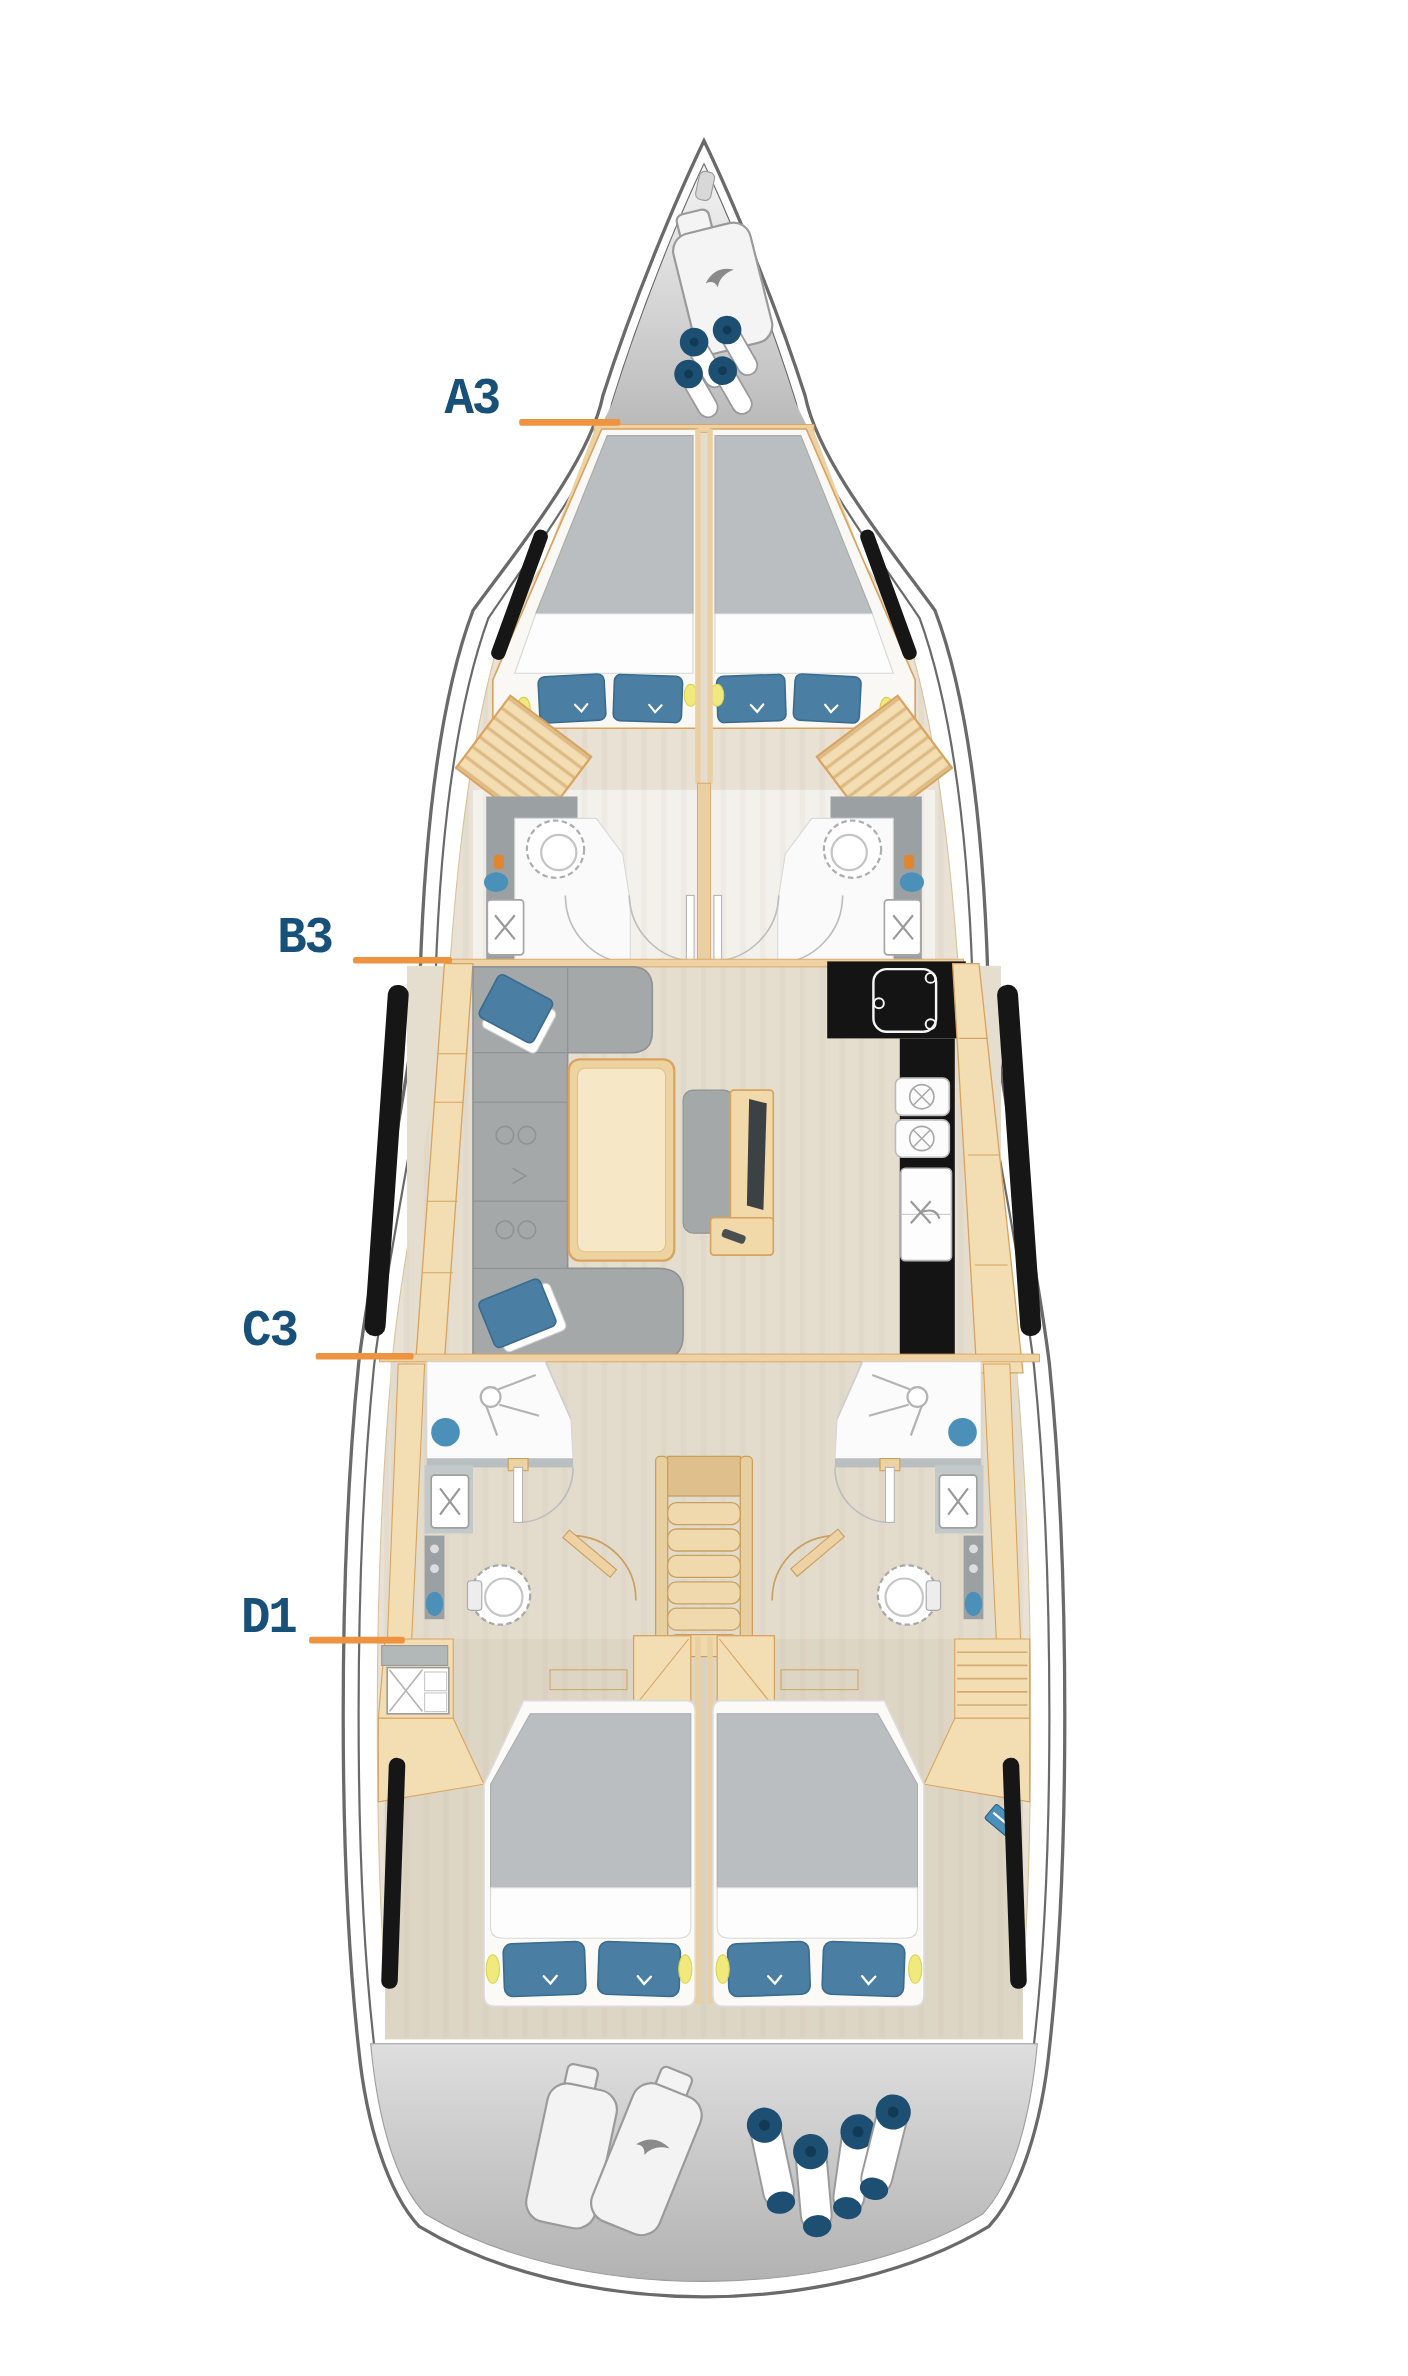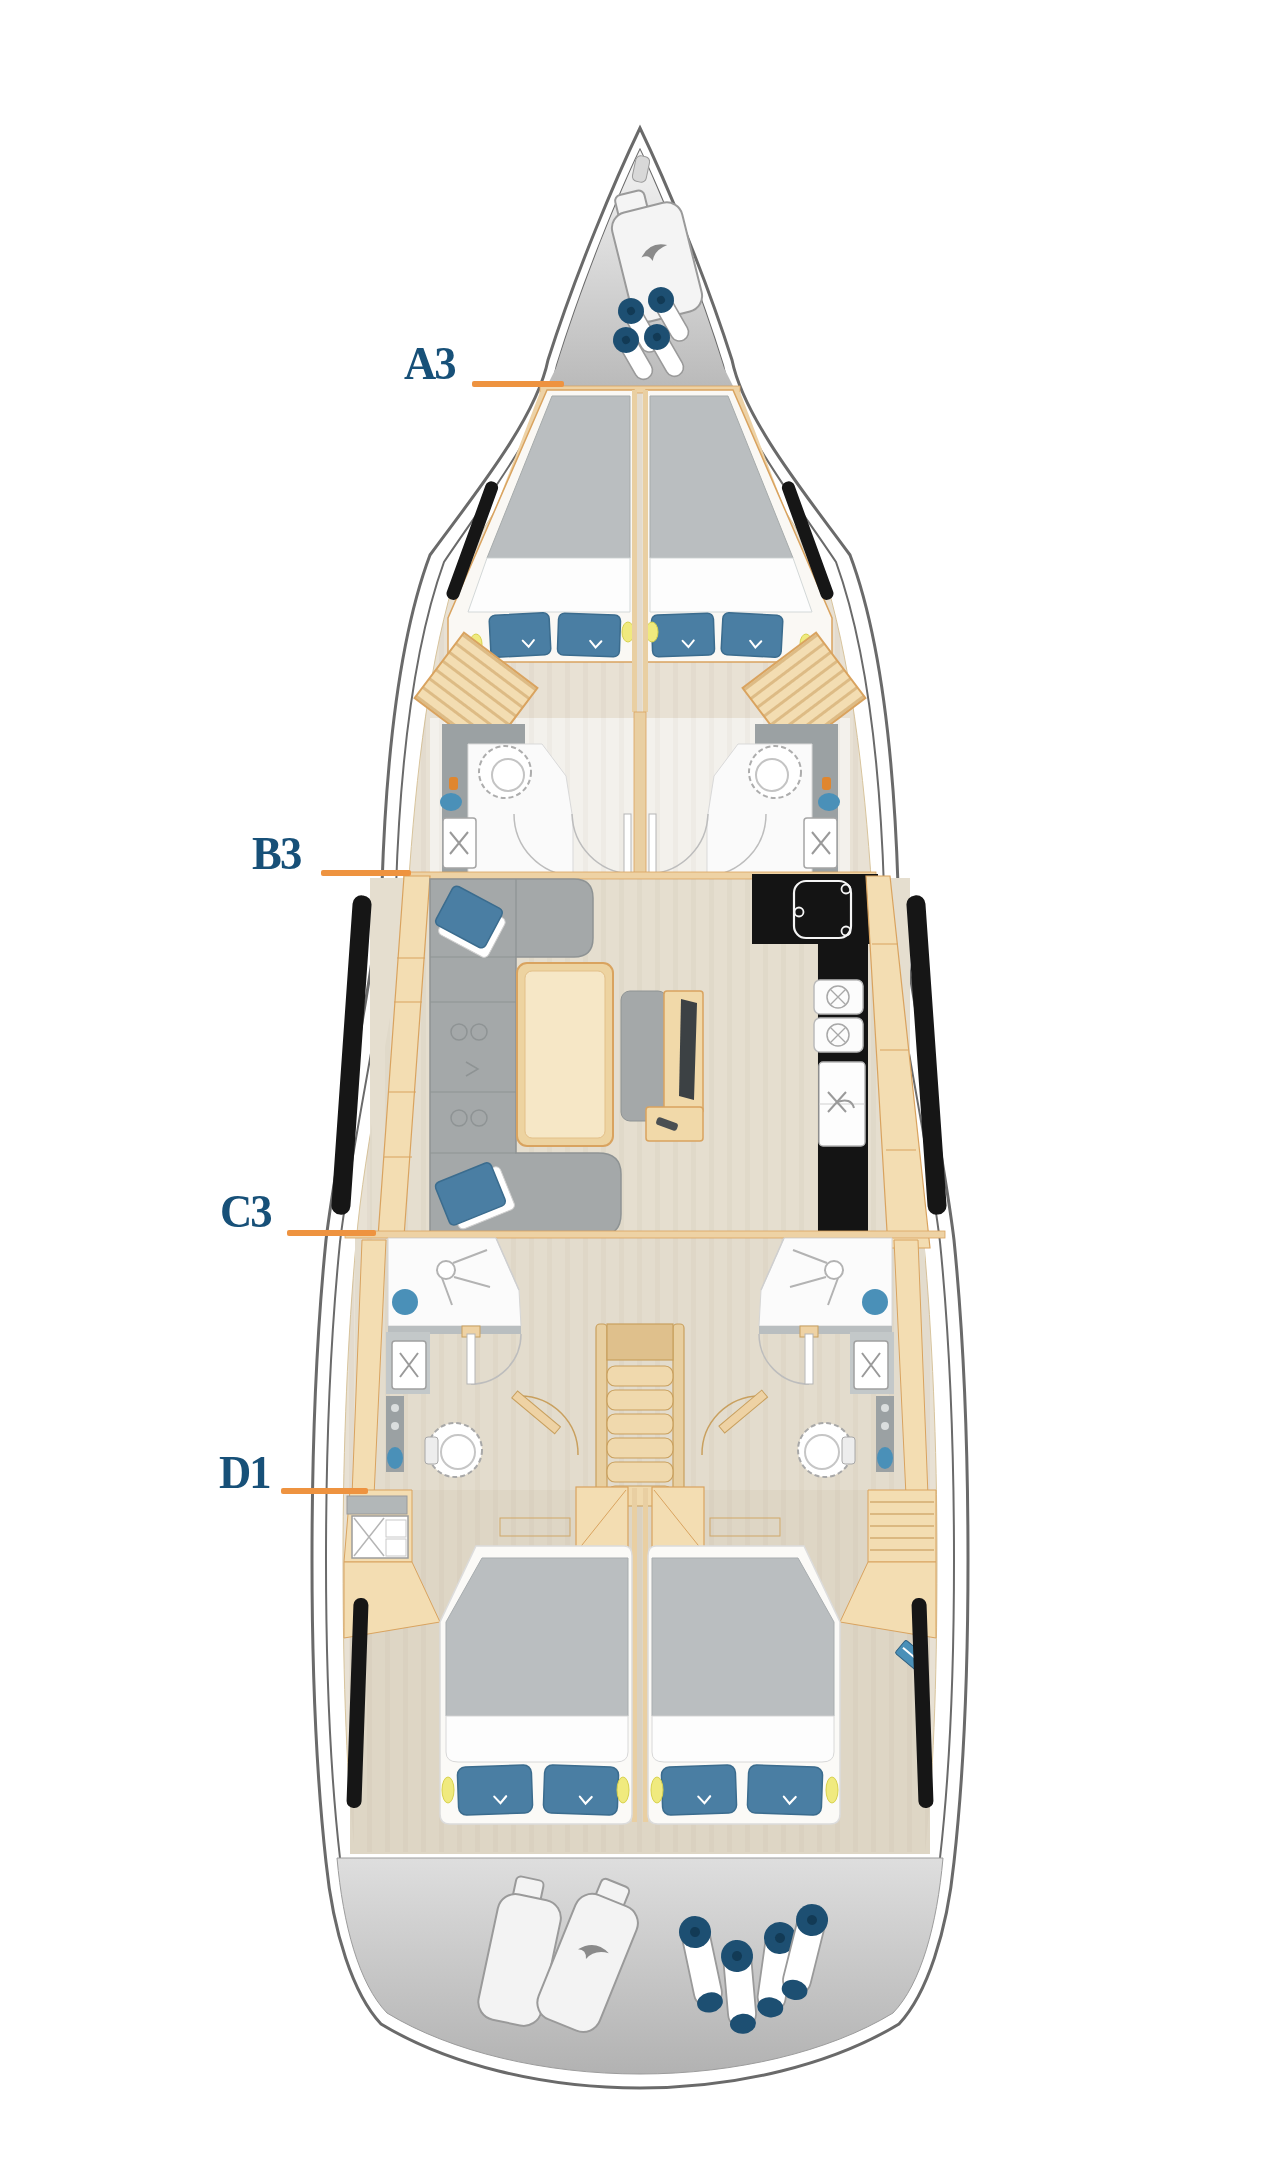--- a/index.html
+++ b/index.html
@@ -1,17 +1,17 @@
 <!DOCTYPE html>
 <html><head>
 <meta charset="utf-8">
 <style>
   html,body{margin:0;padding:0;background:#ffffff;}
   .stage{position:relative;width:1280px;height:2160px;background:#fff;overflow:hidden;
-         font-family:Liberation Serif, serif;}
+         font-family:Liberation Mono, monospace;}
   .stage svg{position:absolute;left:0;top:0;}
   .cabin-label{position:absolute;font-weight:700;font-size:47px;line-height:1;
                color:#175078;letter-spacing:-2px;transform:scaleX(.95);transform-origin:left top;}
   .leader{position:absolute;height:6px;background:#ee9340;border-radius:2px;}
   .lbl-a3{left:404px;top:340px;}   .ld-a3{left:472px;top:381px;width:92px;}
   .lbl-b3{left:252px;top:830px;}   .ld-b3{left:321px;top:870px;width:90px;}
   .lbl-c3{left:220px;top:1188px;}  .ld-c3{left:287px;top:1230px;width:89px;}
   .lbl-d1{left:219px;top:1449px;}  .ld-d1{left:281px;top:1488px;width:87px;}
 </style>
 </head>

